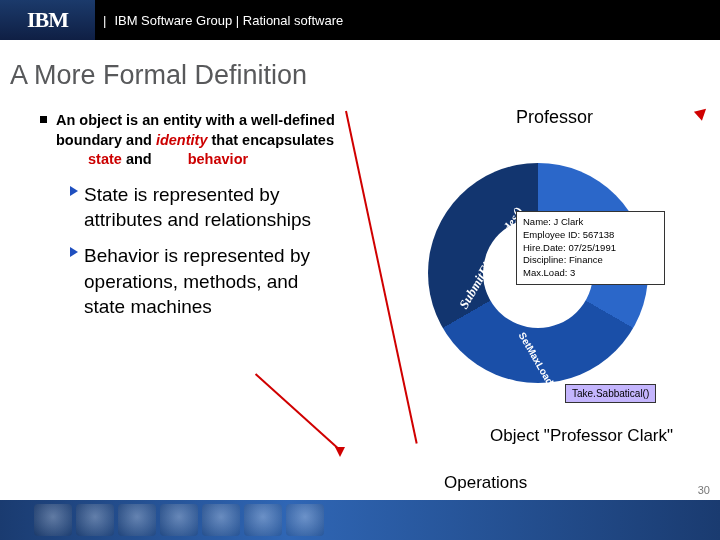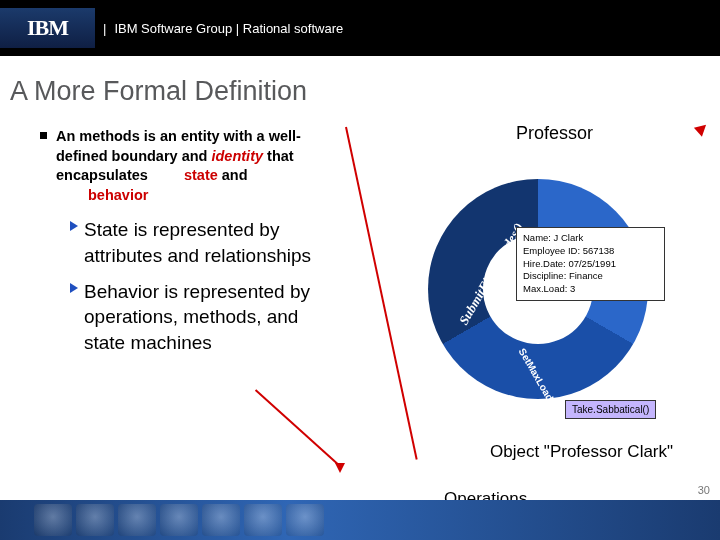--- a/index.html
+++ b/index.html
@@ -8,21 +8,21 @@
     width: 720px;
     height: 540px;
     font-family: Arial, Helvetica, sans-serif;
     background: #fff;
     overflow: hidden;
     position: relative;
   }
   
   .header {
     width: 720px;
-    height: 56px;
+    height: 40px;
     background: #000;
     display: flex;
     align-items: center;
     color: #fff;
   }
   .header .logo-box {
     width: 95px;
     height: 40px;
     background: linear-gradient(to bottom,#1b3a6b,#0f1f44);
     display: flex;
@@ -258,21 +258,21 @@
 </div>
 
 <div class="title-area">
   <h1>A More Formal Definition</h1>
 </div>
 
 <div class="content">
   <div class="left">
     <div class="bullet">
       <span class="sq"></span>
-      <span>An methods is an entity with a well-defined boundary and </span><span class="identity">identity</span><span> that encapsulates </span><span class="state">state</span><span> and </span><span class="behavior">behavior</span>
+      <span>An object is an entity with a well-defined boundary and </span><span class="identity">identity</span><span> that encapsulates </span><span class="state">state</span><span> and </span><span class="behavior">behavior</span>
     </div>
     <div class="sub">
       <span class="arrow"></span>
       <span>State is represented by attributes and relationships</span>
     </div>
     <div class="sub">
       <span class="arrow"></span>
       <span>Behavior is represented by operations, methods, and state machines</span>
     </div>
   </div>

